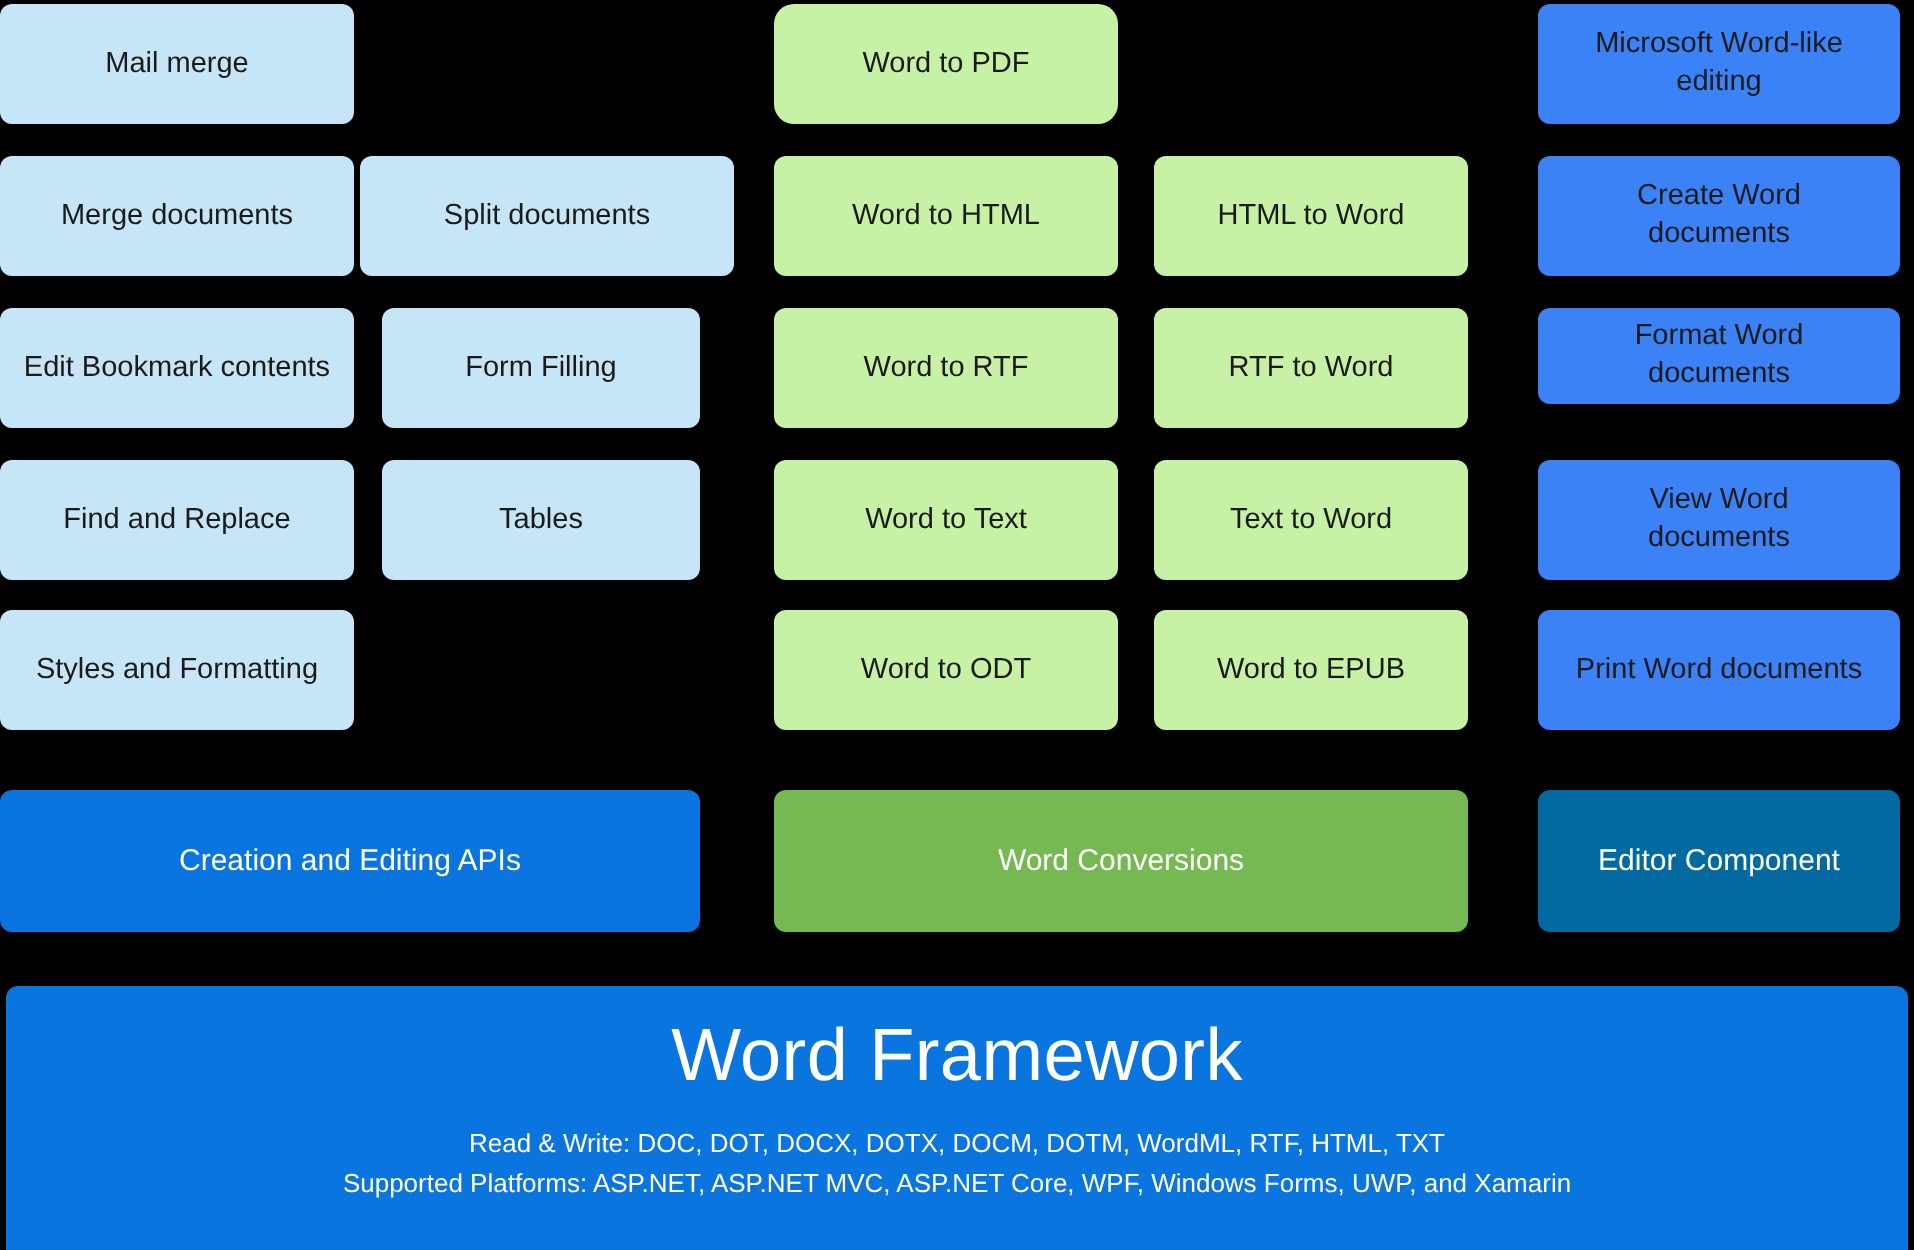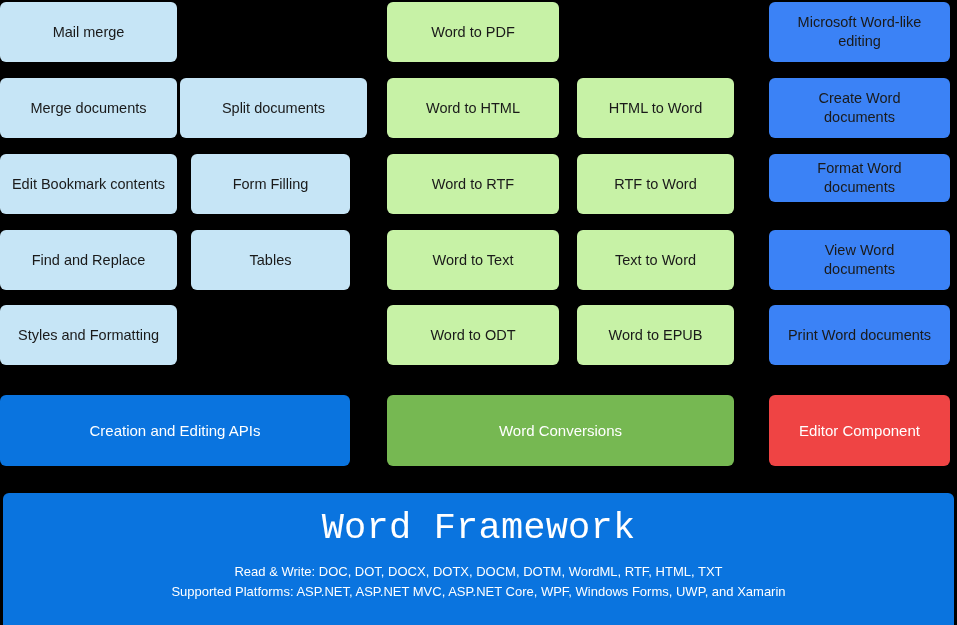--- a/index.html
+++ b/index.html
@@ -45,21 +45,21 @@
     display: flex;
     align-items: center;
     justify-content: center;
     text-align: center;
     color: #ffffff;
     font-size: 15px;
     box-sizing: border-box;
   }
   .bar.bar-blue  { background: #0a74df; }
   .bar.bar-green { background: #76b852; }
-  .bar.bar-red   { background: #ef4444; }
+  .bar.bar-red   { background: #0369a1; }
 
   #footer {
     position: absolute;
     left: 3px;
     top: 493px;
     width: 951px;
     height: 132px;
     background: #0a74df;
     border-radius: 6px 6px 0 0;
     color: #ffffff;
@@ -68,21 +68,20 @@
     align-items: center;
     justify-content: flex-start;
     box-sizing: border-box;
     padding-top: 14px;
   }
   #footer-title {
     font-size: 37px;
     line-height: 1.15;
     letter-spacing: 0.2px;
     margin-bottom: 12px;
-    font-family: Liberation Mono, monospace;
   }
   .footer-line {
     font-size: 13px;
     line-height: 1.55;
   }
 </style>
 </head>
 <body>
 
 <div id="diagram">
@@ -90,21 +89,21 @@
   <div class="card blue" style="left:0px; top:2px; width:177px; height:60px;">Mail merge</div>
   <div class="card blue" style="left:0px; top:78px; width:177px; height:60px;">Merge documents</div>
   <div class="card blue" style="left:0px; top:154px; width:177px; height:60px;">Edit Bookmark contents</div>
   <div class="card blue" style="left:0px; top:230px; width:177px; height:60px;">Find and Replace</div>
   <div class="card blue" style="left:0px; top:305px; width:177px; height:60px;">Styles and Formatting</div>
 
   <div class="card blue" style="left:180px; top:78px; width:187px; height:60px;">Split documents</div>
   <div class="card blue" style="left:191px; top:154px; width:159px; height:60px;">Form Filling</div>
   <div class="card blue" style="left:191px; top:230px; width:159px; height:60px;">Tables</div>
 
-  <div class="card green" style="left:387px; top:2px; width:172px; height:60px;">Word to PDF</div>
+  <div class="card green" style="left:387px; top:2px; width:172px; height:60px;border-radius:10px;">Word to PDF</div>
   <div class="card green" style="left:387px; top:78px; width:172px; height:60px;">Word to HTML</div>
   <div class="card green" style="left:387px; top:154px; width:172px; height:60px;">Word to RTF</div>
   <div class="card green" style="left:387px; top:230px; width:172px; height:60px;">Word to Text</div>
   <div class="card green" style="left:387px; top:305px; width:172px; height:60px;">Word to ODT</div>
 
   <div class="card green" style="left:577px; top:78px; width:157px; height:60px;">HTML to Word</div>
   <div class="card green" style="left:577px; top:154px; width:157px; height:60px;">RTF to Word</div>
   <div class="card green" style="left:577px; top:230px; width:157px; height:60px;">Text to Word</div>
   <div class="card green" style="left:577px; top:305px; width:157px; height:60px;">Word to EPUB</div>
 

